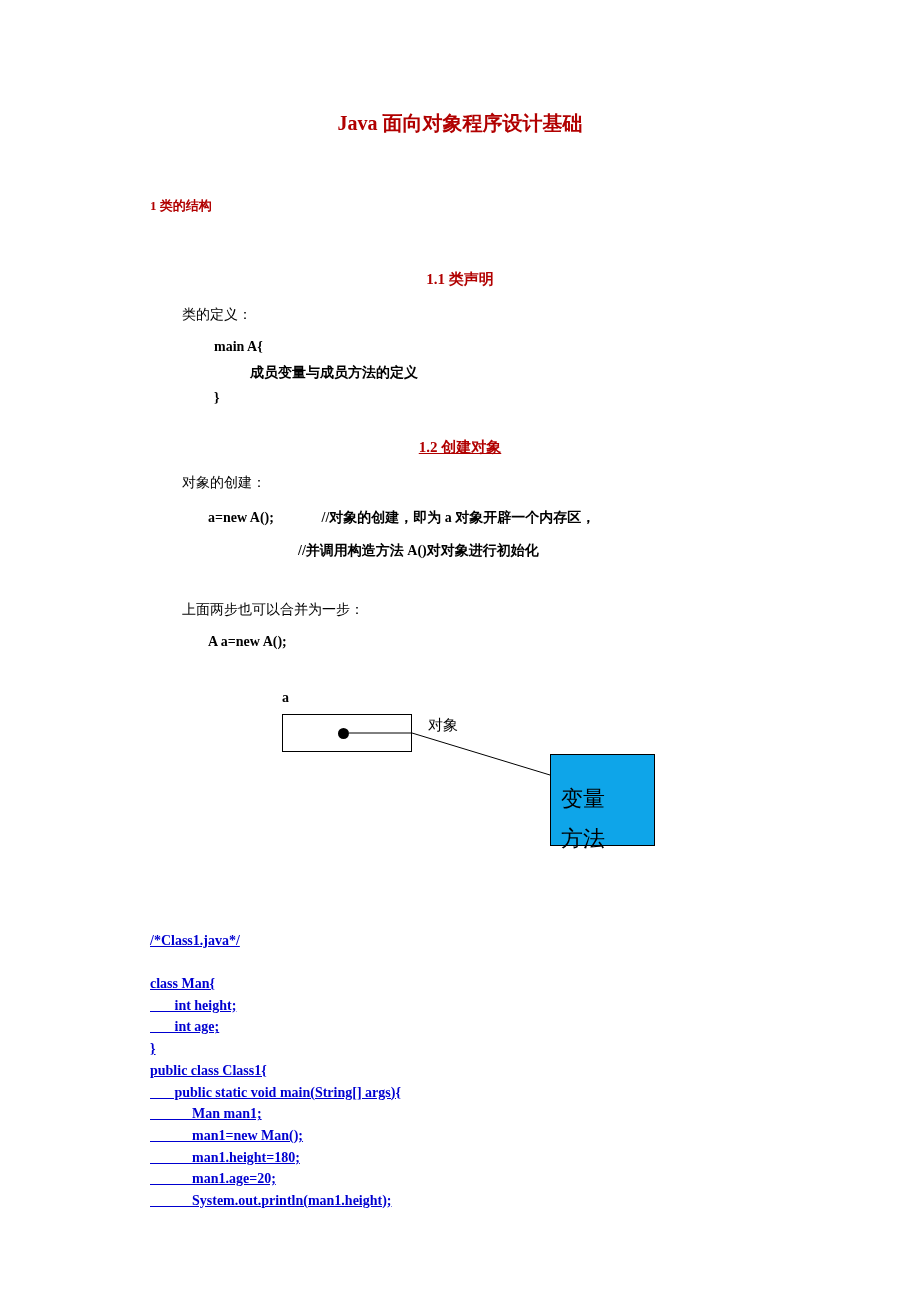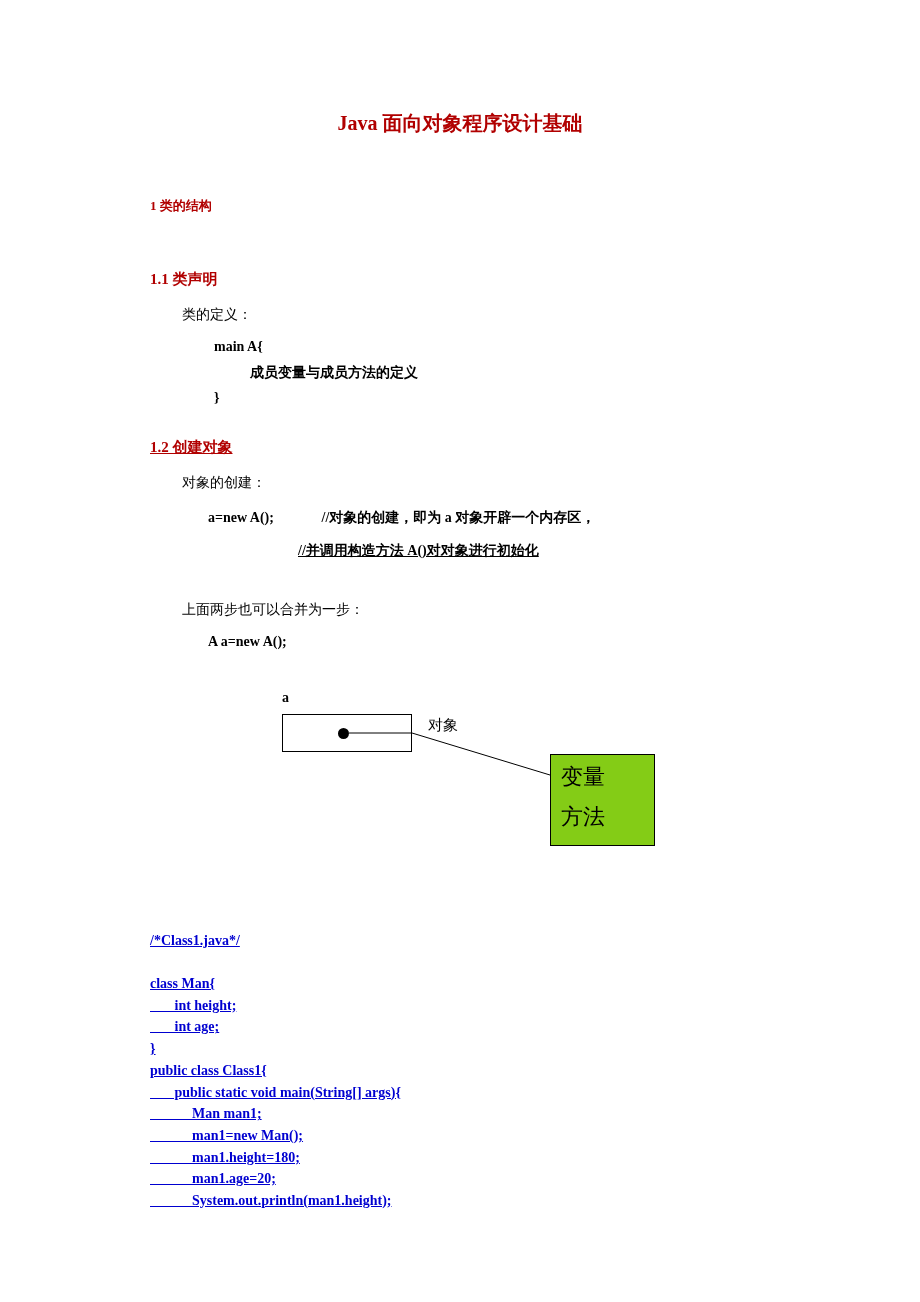--- a/index.html
+++ b/index.html
@@ -28,20 +28,21 @@
     color: #b10000;
     font-weight: bold;
     font-size: 13px;
     margin-bottom: 55px;
   }
   .h2-sec {
     color: #b10000;
     font-weight: bold;
     font-size: 15px;
     margin-bottom: 15px;
+    text-align: center;
   }
   .para {
     margin: 0 0 8px 32px;
     line-height: 1.6;
   }
   .code-line {
     font-weight: bold;
     margin-left: 58px;
     line-height: 1.9;
   }
@@ -86,22 +87,22 @@
     top: 28px;
     font-size: 15px;
   }
   .box-big {
     position: absolute;
     left: 400px;
     top: 66px;
     width: 105px;
     height: 92px;
     border: 1px solid #000;
-    background: #84cc16;
-    padding: 2px 10px;
+    background: #0ea5e9;
+    padding: 24px 10px;
     font-family: "SimSun","宋体",serif;
     font-size: 22px;
     line-height: 40px;
     box-sizing: border-box;
   }
   .line {
     position: absolute;
     stroke: #000;
     stroke-width: 1;
   }
@@ -131,21 +132,21 @@
     <div>}</div>
   </div>
 
   <div class="h2-sec" style="margin-top:28px;text-decoration:underline;">1.2  创建对象</div>
   <div class="para">对象的创建：</div>
 
   <div class="code-line2">
     <span style="display:inline-block; width:110px;">a=new A();</span>
     <span>//对象的创建，即为 a 对象开辟一个内存区，</span>
   </div>
-  <div class="code-line2" style="margin-left:148px;text-decoration:underline;">//并调用构造方法 A()对对象进行初始化</div>
+  <div class="code-line2" style="margin-left:148px;">//并调用构造方法 A()对对象进行初始化</div>
 
   <div class="gap-big"></div>
   <div class="para">上面两步也可以合并为一步：</div>
   <div class="code-line" style="margin-left:58px;">A a=new A();</div>
 
   <div class="gap-big"></div>
 
   <div class="diagram-wrap">
     <div class="lbl-a">a</div>
     <div class="box-a"></div>

